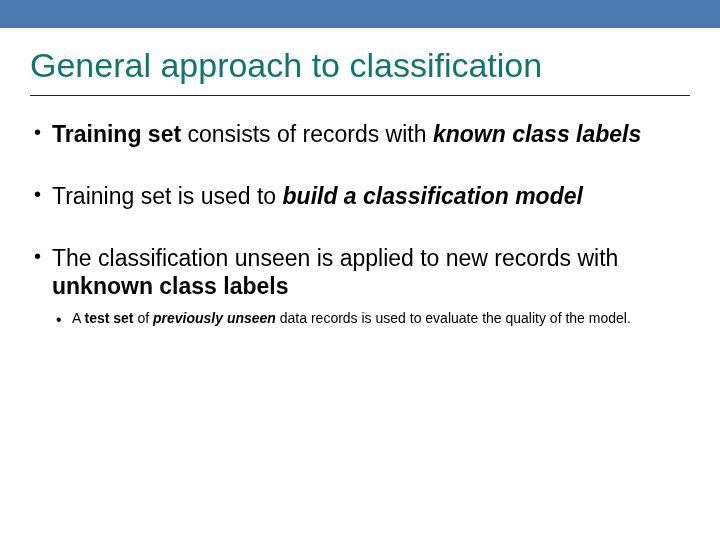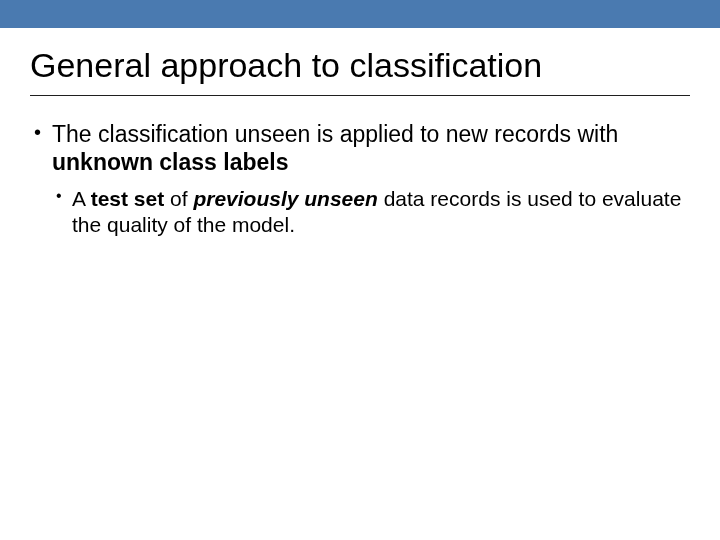--- a/index.html
+++ b/index.html
@@ -15,21 +15,21 @@
   .top-band {
     width: 100%;
     height: 28px;
     background: #4a7ab0;
   }
   .content {
     padding: 12px 30px 0 30px;
   }
   .title {
     font-size: 34px;
-    color: #000000;
+    color: #0f766e;
     margin: 6px 0 10px 0;
     font-weight: 400;
   }
   .rule {
     border: none;
     border-top: 1px solid #1f1f1f;
     margin: 0 0 24px 0;
   }
   ul.top {
     list-style: none;
@@ -52,21 +52,21 @@
     font-size: 20px;
   }
   ul.sub {
     list-style: none;
     padding: 0;
     margin: 10px 0 0 0;
   }
   ul.sub > li {
     position: relative;
     padding-left: 20px;
-    font-size: 21px;
+    font-size: 14px;
     line-height: 1.25;
   }
   ul.sub > li::before {
     content: "•";
     position: absolute;
     left: 4px;
     top: 0;
     color: #000;
     font-size: 16px;
   }
@@ -78,21 +78,27 @@
 
 <div class="top-band"></div>
 
 <div class="content">
 
   <div class="title">General approach to classification</div>
   <hr class="rule">
 
   <ul class="top">
 
+    <li>
+      <b>Training set</b><span> consists of records with </span><b><i>known class labels</i></b>
+    </li>
 
+    <li>
+      <span>Training set is used to </span><b><i>build a classification model</i></b>
+    </li>
 
     <li>
       <span>The classification unseen is applied to new records with </span><b>unknown class labels</b>
       <ul class="sub">
         <li>
           <span>A </span><b>test set</b><span> of </span><b><i>previously unseen</i></b><span> data records is used to evaluate the quality of the model.</span>
         </li>
       </ul>
     </li>
 

